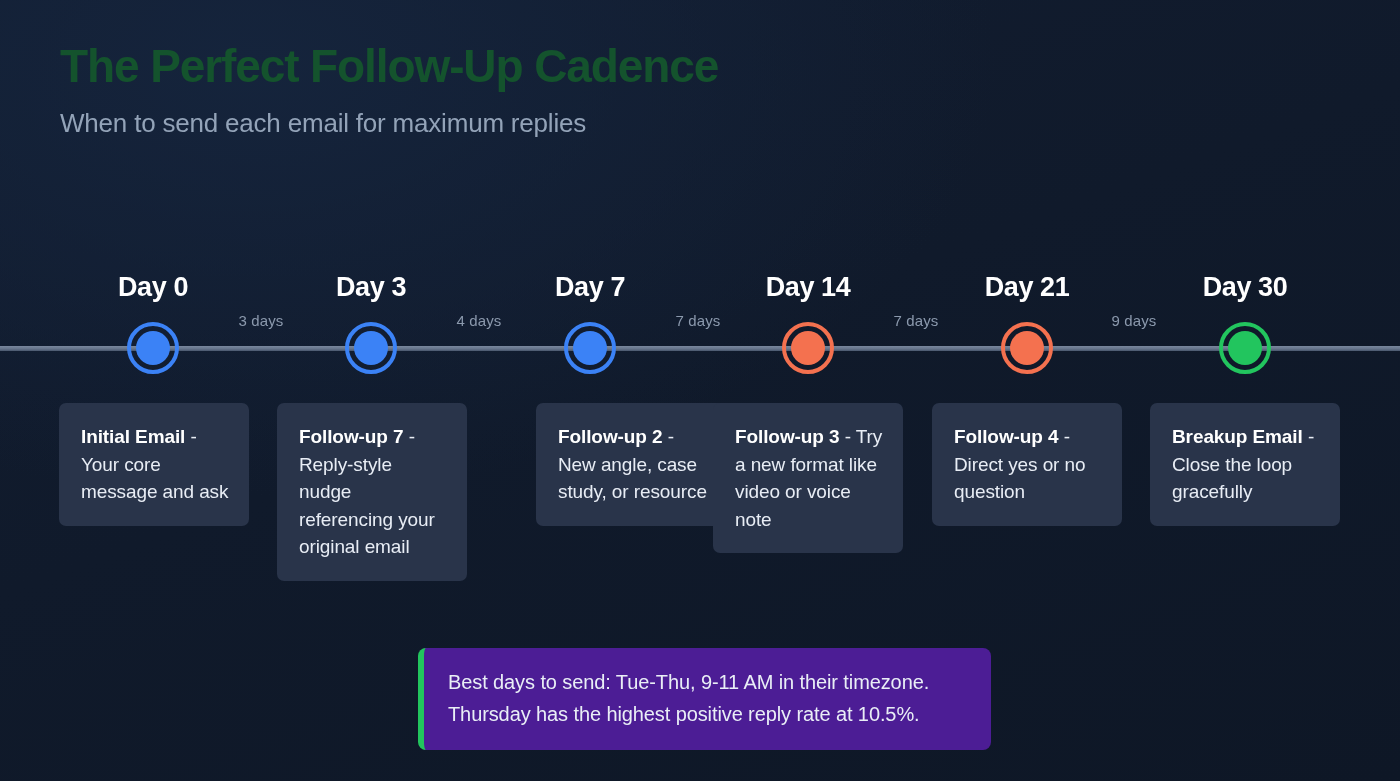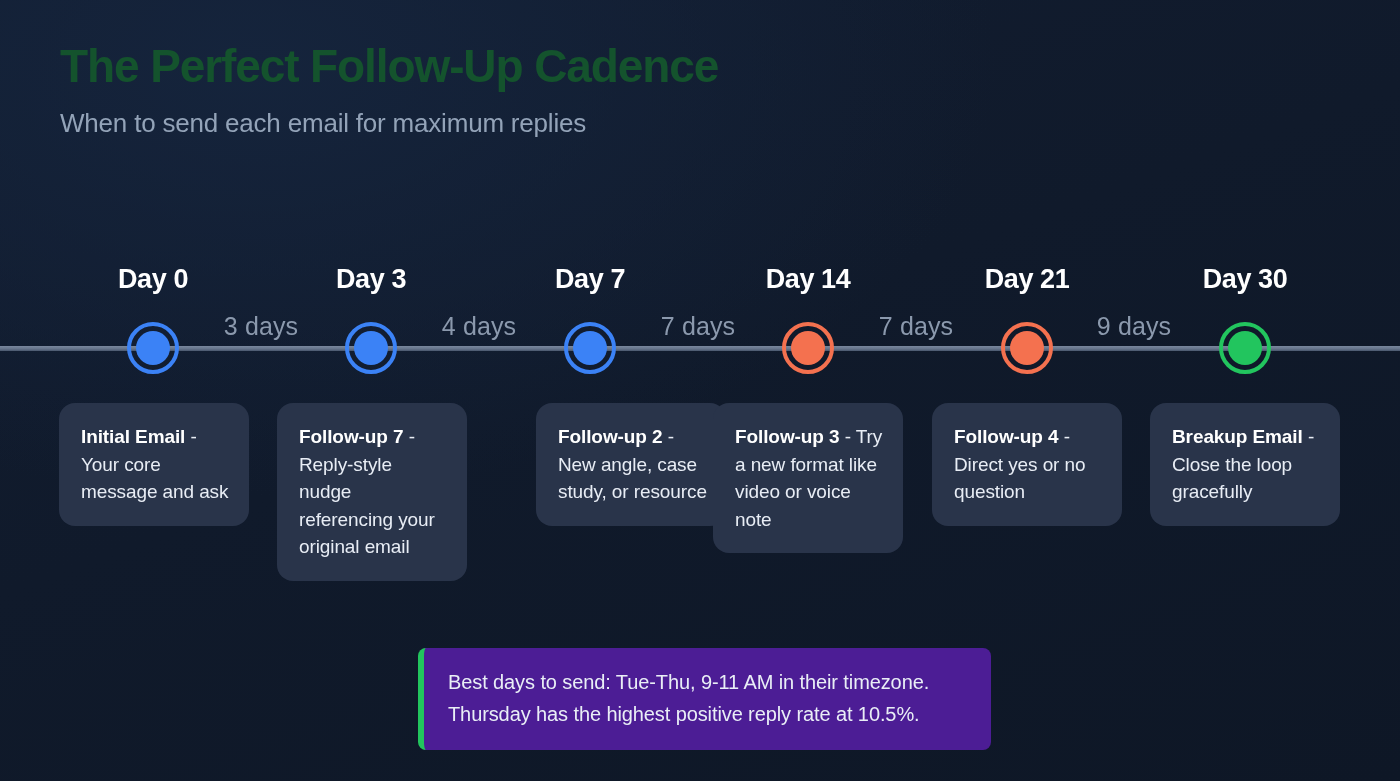--- a/index.html
+++ b/index.html
@@ -50,21 +50,21 @@
     background:linear-gradient(180deg,#7f8da3 0%,#6b7a91 55%,#4c5a70 100%);
     opacity:.95;
   }
 
   .tl-node { position:absolute; top:0; width:0; height:0; }
 
   .tl-day-label {
     position:absolute;
     left:50%;
     transform:translateX(-50%);
-    top:264px;
+    top:272px;
     font-size:27px;
     font-weight:bold;
     color:#ffffff;
     letter-spacing:-0.4px;
     white-space:nowrap;
   }
 
   .tl-marker {
     position:absolute;
     left:50%;
@@ -86,35 +86,35 @@
   }
   .tl-marker.orange { border-color:#f4714f; }
   .tl-marker.orange::after { background:#f4714f; }
   .tl-marker.green  { border-color:#22c55e; }
   .tl-marker.green::after { background:#22c55e; }
 
   .tl-gap-label {
     position:absolute;
     top:312px;
     transform:translateX(-50%);
-    font-size:25px;
+    font-size:15px;
     color:#8b99ad;
     white-space:nowrap;
     letter-spacing:0.1px;
   }
 
   
   #cards { position:absolute; left:0; top:0; width:1400px; height:781px; }
 
   .step-card {
     position:absolute;
     top:403px;
     width:190px;
     background:#29344a;
-    border-radius:16px;
+    border-radius:7px;
     padding:20px 18px 20px 22px;
     font-size:19px;
     line-height:1.45;
     color:#e8edf5;
     letter-spacing:-0.1px;
   }
   .card-title { font-weight:bold; color:#ffffff; }
 
   
   #footer-callout {

